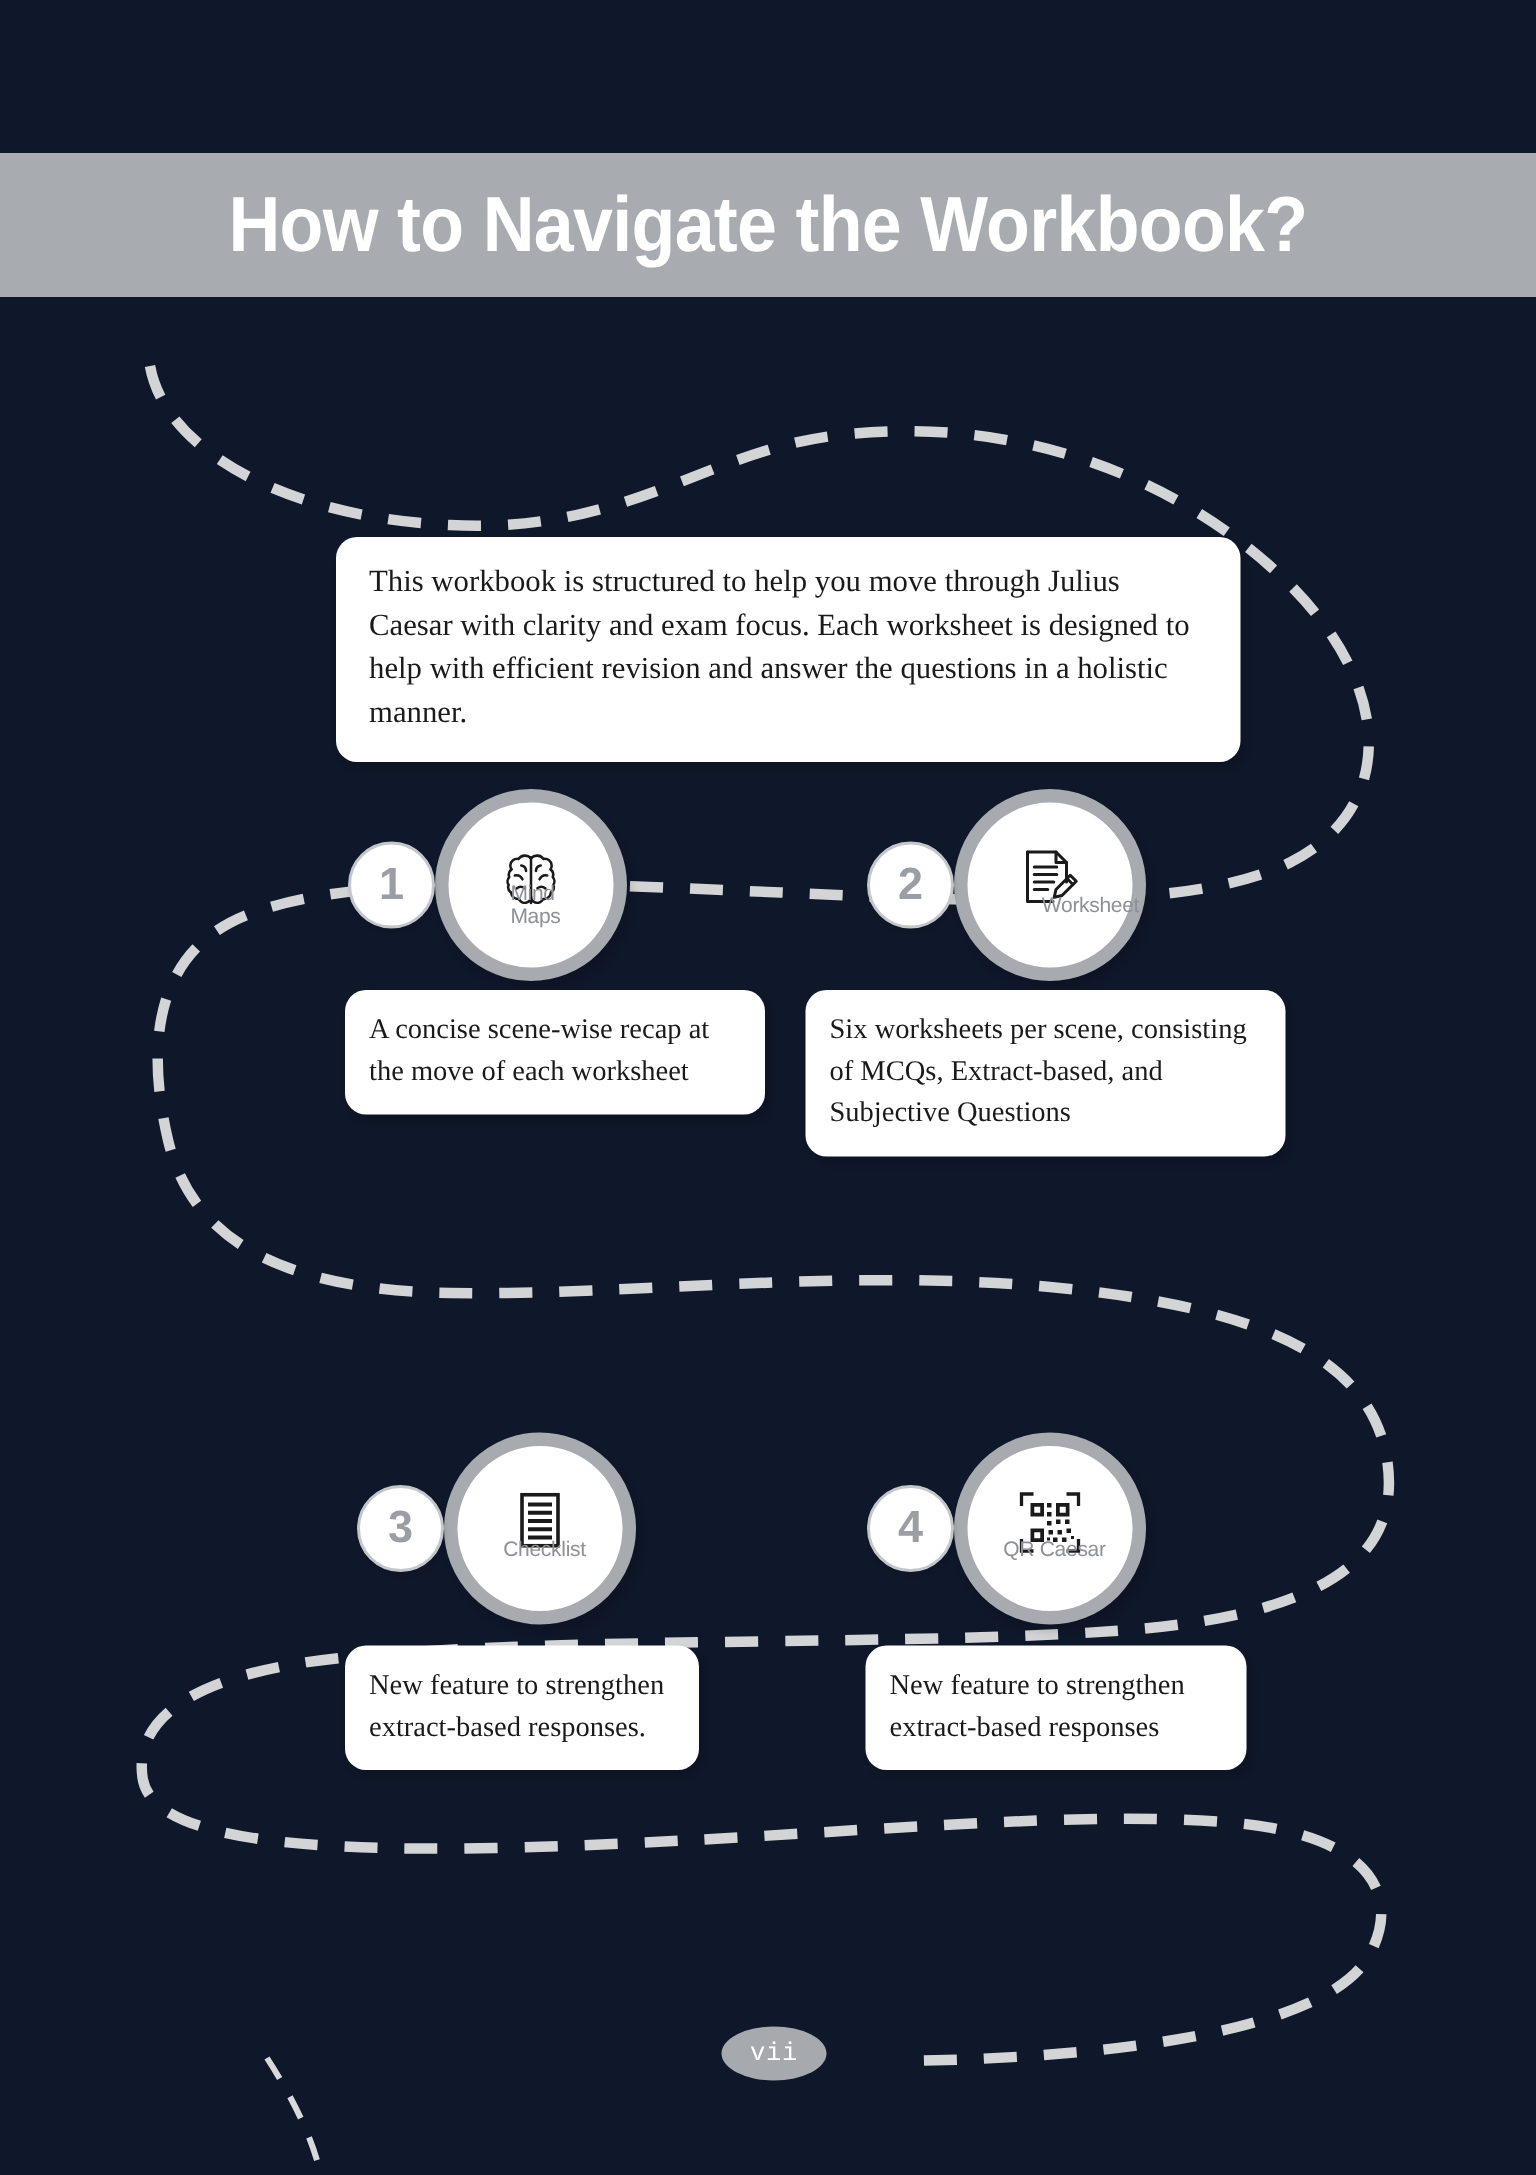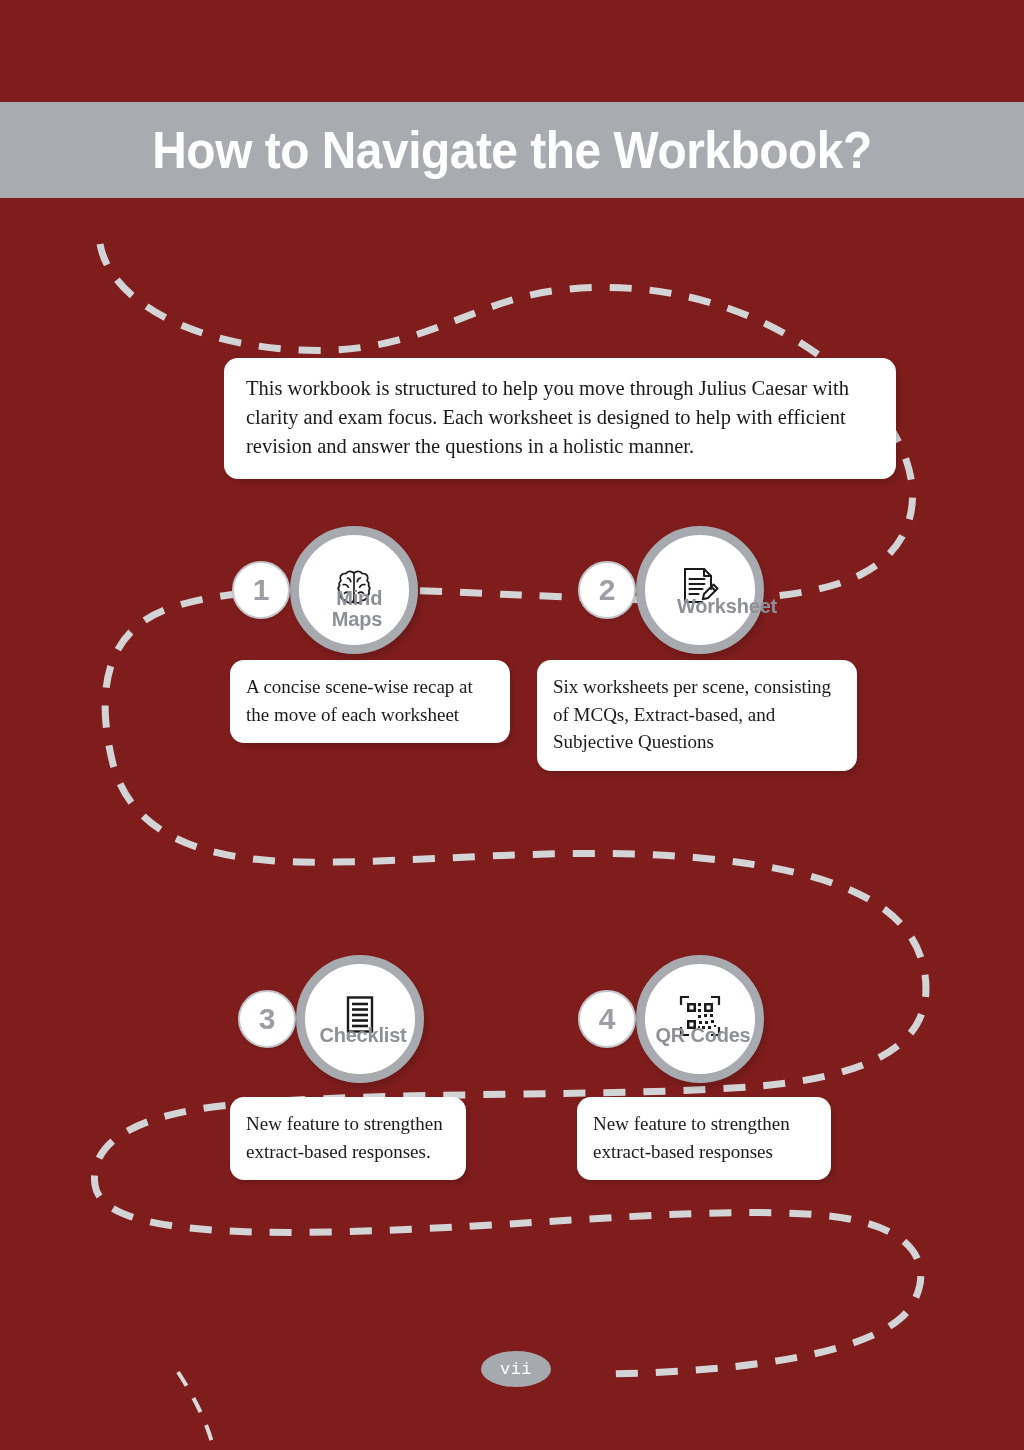--- a/index.html
+++ b/index.html
@@ -12,21 +12,21 @@
     background: #f2f2f2;
     font-family: "Liberation Sans", sans-serif;
     position: relative;
     overflow: hidden;
   }
   #page {
     position: absolute;
     left: 0; top: 0;
     width: 1024px;
     height: 1450px;
-    background: #7f1d1d;
+    background: #0f172a;
   }
 
   
   .path-layer {
     position: absolute;
     left: 0; top: 0;
     width: 1024px;
     height: 1450px;
     pointer-events: none;
   }
@@ -64,21 +64,21 @@
     color: #1a1a1a;
   }
   .card-text {
     display: block;
     white-space: pre-line;
   }
 
   #intro-card {
     left: 224px;
     top: 358px;
-    width: 672px;
+    width: 603px;
     padding: 16px 22px 18px 22px;
   }
   #intro-card .card-text {
     font-size: 20.5px;
     line-height: 1.42;
   }
 
   #desc-card-1 {
     left: 230px;
     top: 660px;
@@ -156,24 +156,24 @@
     display: block;
     margin-bottom: 3px;
     z-index: 4;
   }
   .node-label {
     position: absolute;
     left: 50%;
     transform: translateX(-50%);
     top: 70px;
     color: #8d9096;
-    font-size: 20px;
-    font-weight: bold;
+    font-size: 14px;
+    font-weight: normal;
     line-height: 1.05;
-    text-align: right;
+    text-align: left;
     white-space: pre-line;
     z-index: 5;
     letter-spacing: -0.2px;
   }
   .node-label.wide {
     white-space: nowrap;
   }
 
   #step-1 { left: 232px; top: 526px; }
   #step-2 { left: 578px; top: 526px; }
@@ -342,21 +342,21 @@
             <rect x="11.5" y="11.5" width="4" height="4"></rect>
             <rect x="28.5" y="11.5" width="4" height="4"></rect>
             <rect x="11.5" y="28.5" width="4" height="4"></rect>
           </g>
         </svg>
       </span>
     </div>
     <div class="num-circle">
       <span>4</span>
     </div>
-    <div class="node-label wide">QR Codes</div>
+    <div class="node-label wide">QR Caesar</div>
   </div>
 
   <div class="card desc-card" id="desc-card-1">
     <span class="card-text">A concise scene-wise recap at the move of each worksheet</span>
   </div>
   <div class="card desc-card" id="desc-card-2">
     <span class="card-text">Six worksheets per scene, consisting of MCQs, Extract-based, and Subjective Questions</span>
   </div>
   <div class="card desc-card" id="desc-card-3">
     <span class="card-text">New feature to strengthen extract-based responses.</span>

